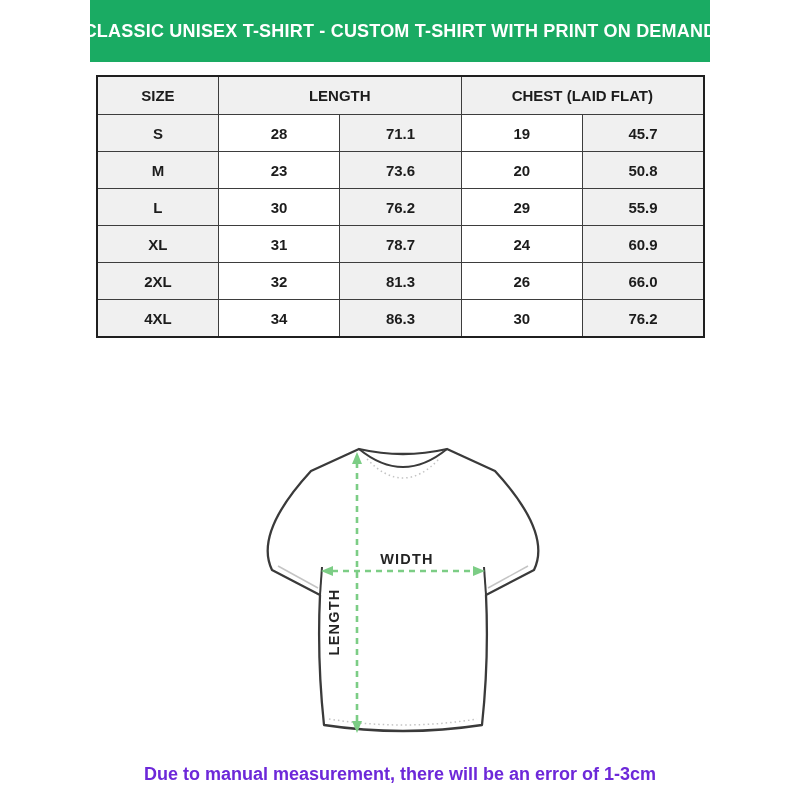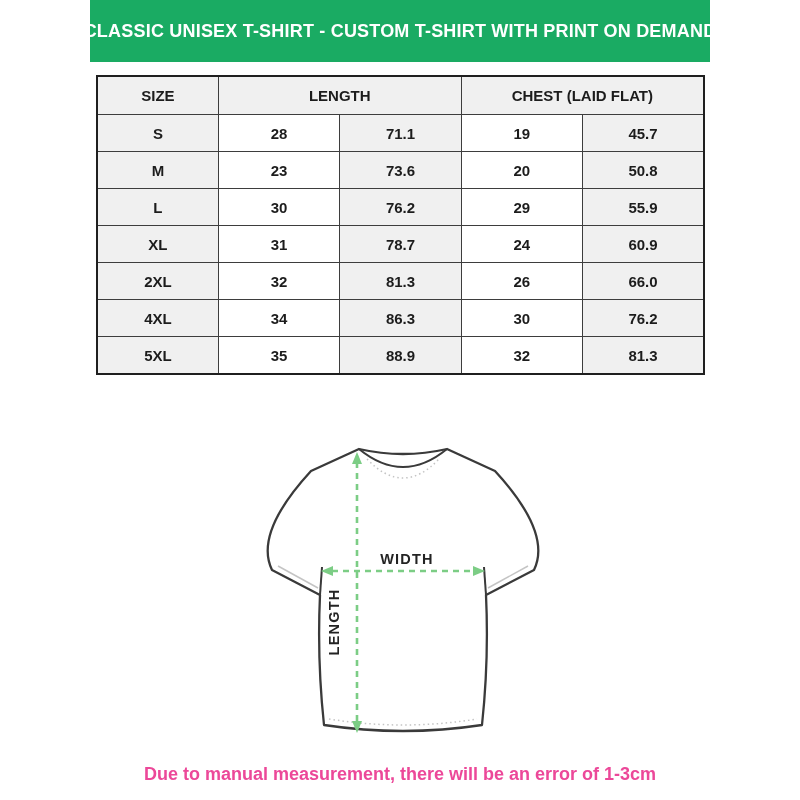--- a/index.html
+++ b/index.html
@@ -27,21 +27,21 @@
   svg.tee .dark{fill:none;stroke:#3a3a3a;stroke-width:2;}
   svg.tee .lite{fill:none;stroke:#c4c4c4;stroke-width:1.5;}
   svg.tee .stitch{fill:none;stroke:#c4c4c4;stroke-width:1.5;stroke-dasharray:1.5 3;}
   svg.tee .meas{fill:none;stroke:#7ccd85;stroke-width:2.6;stroke-dasharray:6 5;}
   svg.tee .head{fill:#7ccd85;stroke:none;}
   svg.tee text{font-family:"Liberation Sans",sans-serif;font-size:14.5px;font-weight:bold;
                fill:#232323;letter-spacing:1.2px;}
 
   
   .note{position:absolute;left:0;top:764px;width:800px;text-align:center;
-        font-size:18px;font-weight:bold;color:#ec4899;}
+        font-size:18px;font-weight:bold;color:#6d28d9;}
 </style>
 </head>
 <body>
 
 <div id="page">
 
   <div class="banner">
     <h1>CLASSIC UNISEX T-SHIRT - CUSTOM T-SHIRT WITH PRINT ON DEMAND</h1>
   </div>
 
@@ -94,27 +94,20 @@
         <td>26</td>
         <td class="g">66.0</td>
       </tr>
       <tr>
         <td class="g">4XL</td>
         <td>34</td>
         <td class="g">86.3</td>
         <td>30</td>
         <td class="g">76.2</td>
       </tr>
-      <tr>
-        <td class="g">5XL</td>
-        <td>35</td>
-        <td class="g">88.9</td>
-        <td>32</td>
-        <td class="g">81.3</td>
-      </tr>
     </tbody>
   </table>
 
   <svg class="tee" viewBox="0 0 292 306">
 
     <path class="outline" d="M103,11 L55,33 Q-2,95 16,132 L64,157 Q61,222 68,287 Q147,299 226,287 Q233,222 230,157 L278,132 Q296,95 239,33 L191,11 Q147,21 103,11 Z"></path>
 
     <path class="dark" d="M64,157 L66,129"></path>
     <path class="dark" d="M230,157 L228,129"></path>
 

